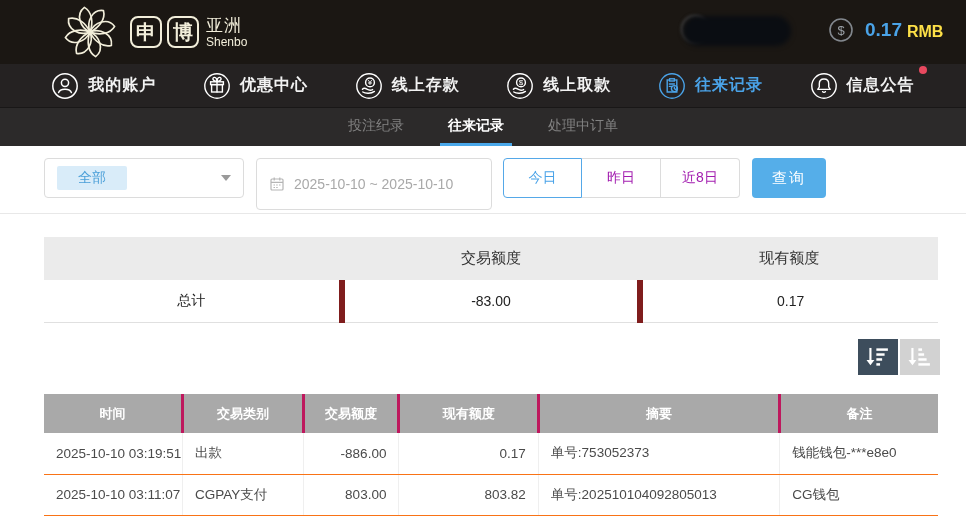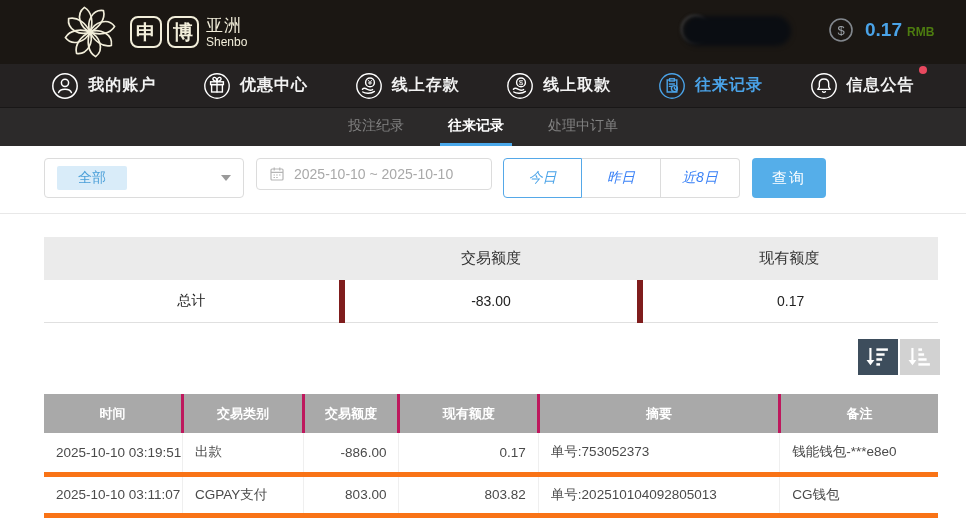--- a/index.html
+++ b/index.html
@@ -14,47 +14,47 @@
   .logo-box { width:32px; height:32px; border:2px solid #f2eeda; border-radius:8px; color:#f2eeda; font-size:20px; font-weight:bold; display:flex; align-items:center; justify-content:center; margin-right:5px; }
   .logo-right { display:flex; flex-direction:column; line-height:1; margin-left:2px; }
   .logo-region { color:#f2eeda; font-size:17px; font-weight:normal; letter-spacing:1px; }
   .logo-sub { color:#f2eeda; font-size:12px; margin-top:2px; }
 
   .redacted { position:absolute; left:683px; top:16px; width:108px; height:30px; border-radius:15px; background:#0a0d12; filter:blur(2.5px); }
   .redacted-ring { position:absolute; left:681px; top:15px; width:28px; height:28px; border:2px solid #4a4a4a; border-radius:50%; filter:blur(1.5px); }
 
   .balance { position:absolute; left:828px; top:17px; display:flex; align-items:center; }
   .balance .amt { color:#4aa3e8; font-size:19px; font-weight:bold; margin-left:11px; }
-  .balance .cur { color:#4d7c0f; font-size:12px; font-weight:bold; margin-left:5px; margin-top:4px; }
+  .balance .cur { color:#fde047; font-size:16px; font-weight:bold; margin-left:5px; margin-top:4px; }
 
   
   .mainnav { position:absolute; left:0; top:64px; width:966px; height:43px; background:#252222; display:flex; align-items:center; justify-content:space-around; padding:16px 28px; }
   .nav-item { display:flex; align-items:center; cursor:pointer; position:relative; }
   .nav-item .icon { width:28px; height:28px; margin-right:9px; }
   .nav-item .lbl { color:#f2f2f2; font-size:16px; font-weight:bold; letter-spacing:1px; }
   .nav-item.active .lbl { color:#4aa3e8; }
   .nav-badge { position:absolute; right:-12px; top:-6px; width:8px; height:8px; border-radius:50%; background:#e8495f; }
 
   
   .subnav { position:absolute; left:0; top:107px; width:966px; height:39px; background:#2c2a2a; border-top:1px solid #191717; display:flex; align-items:stretch; justify-content:center; }
   .tab { display:flex; align-items:center; padding:0 8px; margin:0 14px; font-size:14px; color:#828282; cursor:pointer; border-bottom:3px solid transparent; }
   .tab.active { color:#ffffff; border-bottom-color:#4aa8ea; font-weight:bold; }
 
   
   .filters { position:absolute; left:0; top:146px; width:966px; }
   .select-box { position:absolute; left:44px; top:12px; width:200px; height:40px; border:1px solid #dcdcdc; border-radius:4px; background:#fff; display:flex; align-items:center; padding:0 12px; cursor:pointer; }
   .select-chip { background:#d9ecf9; color:#4a9fd8; font-size:14px; padding:3px 21px; border-radius:2px; }
   .select-caret { position:absolute; right:12px; width:0; height:0; border-left:5px solid transparent; border-right:5px solid transparent; border-top:6px solid #9a9a9a; }
 
-  .date-box { position:absolute; left:256px; top:12px; width:236px; height:32px; border:1px solid #dcdcdc; border-radius:4px; background:#fff; display:flex; align-items:center; padding:0 12px; cursor:pointer; }
+  .date-box { position:absolute; left:256px; top:12px; width:236px; height:52px; border:1px solid #dcdcdc; border-radius:4px; background:#fff; display:flex; align-items:center; padding:0 12px; cursor:pointer; }
   .date-box .cal { margin-right:9px; }
   .date-box .dtext { color:#a9a9a9; font-size:14px; white-space:nowrap; }
 
-  .quick-group { position:absolute; left:503px; top:12px; height:40px; display:flex;font-style:italic; }
-  .qbtn { width:79px; height:40px; background:#fff; border:1px solid #dcdcdc; border-left-width:0; color:#3b82f6; font-size:14px; display:flex; align-items:center; justify-content:center; cursor:pointer; }
+  .quick-group { position:absolute; left:503px; top:12px; height:40px; display:flex; }
+  .qbtn { width:79px; height:40px; background:#fff; border:1px solid #dcdcdc; border-left-width:0; color:#a21caf; font-size:14px; display:flex; align-items:center; justify-content:center; cursor:pointer; }
   .qbtn:first-child { border-left-width:1px; border-radius:4px 0 0 4px; }
   .qbtn:last-child { border-radius:0 4px 4px 0; }
   .qbtn.active { border:1px solid #55a8e8; color:#4aa3e8; z-index:2; }
 
   .search-btn { position:absolute; left:752px; top:12px; width:74px; height:40px; background:#55aee9; border:none; border-radius:4px; color:#fff; font-size:15px; letter-spacing:2px; cursor:pointer; font-family:inherit; }
 
   .divider { position:absolute; left:0px; top:213px; width:966px; height:1px; background:#e8e8e8; }
 
   
   .summary { position:absolute; left:44px; top:237px; width:894px; border-collapse:collapse; table-layout:fixed; }
@@ -65,21 +65,21 @@
   
   .sorts { position:absolute; left:858px; top:339px; display:flex; }
   .sort-btn { width:40px; height:36px; display:flex; align-items:center; justify-content:center; cursor:pointer; }
   .sort-btn.desc { background:#3d4d5c; margin-right:2px; }
   .sort-btn.asc { background:#d2d2d2; }
 
   
   .records { position:absolute; left:44px; top:394px; width:894px; border-collapse:collapse; table-layout:fixed; }
   .records th { height:39px; background:#a9a9a9; color:#fff; font-size:13px; font-weight:bold; text-align:center; border-right:3px solid #be185d; }
   .records th:last-child { border-right:none; }
-  .records td { height:41px; background:#fff; color:#4a4a4a; font-size:13.5px; border-bottom:5px solid #f97316; border-right:1px solid #efefef; padding:0 12px; white-space:nowrap; overflow:hidden; }
+  .records td { height:41px; background:#fff; color:#4a4a4a; font-size:13.5px; border-bottom:1px solid #f97316; border-right:1px solid #efefef; padding:0 12px; white-space:nowrap; overflow:hidden; }
   .records td:last-child { border-right:none; }
   .records td.num { text-align:right; }
   svg text { font-family:"Liberation Sans","DejaVu Sans",sans-serif; }
 </style>
 </head>
 <body>
 
 <div id="app">
 
   <div class="topbar">

